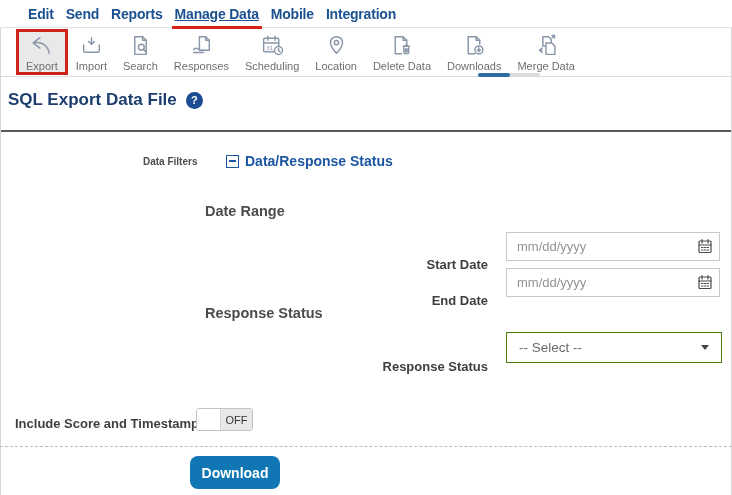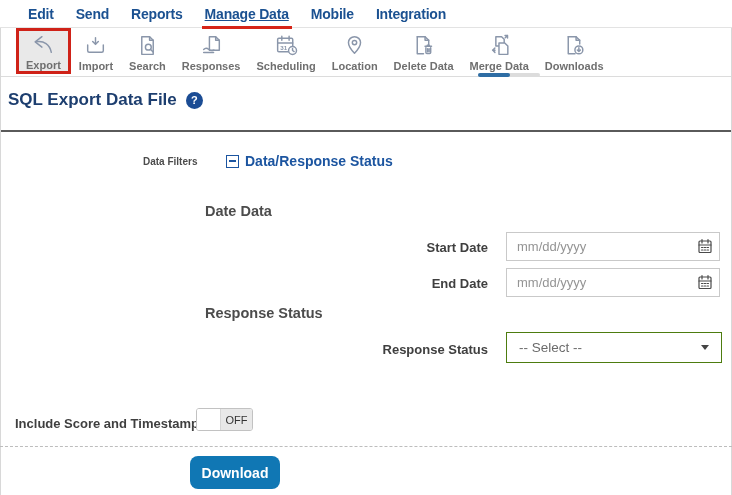--- a/index.html
+++ b/index.html
@@ -1,26 +1,26 @@
 <!DOCTYPE html>
 <html><head>
 <meta charset="utf-8">
 <style>
   * { box-sizing: border-box; }
   body { margin:0; background:#fff; font-family:"Liberation Sans", sans-serif; }
   .page { position:relative; width:732px; height:495px; background:#fff; overflow:hidden; }
 
   
-  .menubar { height:28px; border-bottom:1px solid #e3e3e3; display:flex; align-items:center; gap:22px; padding-left:28px; }
+  .menubar { height:28px; border-bottom:1px solid #e3e3e3; display:flex; align-items:center; gap:12px; padding-left:28px; }
   .menu-item { position:relative; color:#1b5191; font-size:14px; font-weight:700; letter-spacing:-0.2px; cursor:pointer; }
   .menu-item .mlabel.active { text-decoration:underline; }
   .red-underline { position:absolute; left:-3px; right:-3px; bottom:-7px; height:3px; background:#d62418; }
 
   
-  .toolbar { height:49px; border-bottom:1px solid #dcdcdc; display:flex; padding-left:16px;font-weight:bold; }
+  .toolbar { height:49px; border-bottom:1px solid #dcdcdc; display:flex; align-items:center; padding-left:16px; }
   .tool { display:flex; flex-direction:column; align-items:center; justify-content:center; padding:2px 8px; cursor:pointer; }
   .tool svg { width:25px; height:25px; stroke:#8a96aa; fill:none; stroke-width:1.4; stroke-linecap:round; stroke-linejoin:round; }
   .tool svg text { fill:#8a96aa; stroke:none; font-size:6px; font-family:"Liberation Sans",sans-serif; }
   .tool .tlabel { font-size:11px; color:#6f6f6f; margin-top:2px; white-space:nowrap; }
   .tool.selected { background:#e9e9e9; border:3px solid #cf2218; height:46px; padding:0 7px; }
   .mini-scroll { position:absolute; left:478px; top:73px; width:62px; height:4px; background:#dcdcdc; border-radius:2px; }
   .mini-thumb { width:32px; height:4px; background:#2e6da4; border-radius:2px; cursor:pointer; }
 
   
   .heading { display:flex; align-items:center; gap:9px; padding:13px 0 0 8px; }
@@ -33,21 +33,21 @@
 
   
   .abs { position:absolute; }
   .lbl-filters { left:143px; top:156px; font-size:10px; font-weight:700; color:#4c4c4c; }
   .collapse-link { left:226px; top:153px; display:flex; align-items:center; gap:6px; color:#1c55a0; font-weight:700; font-size:14px; cursor:pointer; }
   .collapse-box { width:13px; height:13px; border:1px solid #1c55a0; background:#fff; display:flex; align-items:center; justify-content:center; }
   .collapse-box::after { content:""; width:7px; height:2px; background:#1c55a0; }
   .section-h { font-size:14.5px; font-weight:700; color:#4c4c4c; }
   .h-daterange { left:205px; top:203px; }
   .h-respstatus { left:205px; top:305px; }
-  .field-lbl { width:122px; text-align:right; font-size:13px; font-weight:700; color:#3f3f3f; }
+  .field-lbl { width:122px; text-align:right; font-size:13px; font-weight:700; color:#3f3f3f;margin-top:17px; }
   .lbl-start { left:366px; top:240px; }
   .lbl-end   { left:366px; top:276px; }
   .lbl-resp  { left:366px; top:342px; }
   .input-wrap { left:506px; width:214px; height:29px; }
   .iw-start { top:232px; } .iw-end { top:268px; }
   .input-wrap input { width:100%; height:100%; border:1px solid #c9c9c9; padding:0 30px 0 10px; font-size:13px; color:#444; font-family:"Liberation Sans",sans-serif; outline:none; }
   .input-wrap input::placeholder { color:#949494; opacity:1; }
   .cal { position:absolute; right:7px; top:6px; width:16px; height:16px; stroke:#4a4a4a; fill:none; stroke-width:1.2; stroke-linecap:round; cursor:pointer; }
   .select { left:506px; top:332px; width:216px; height:31px; border:1px solid #4d7c0f; background:#fff; display:flex; align-items:center; justify-content:space-between; padding:0 12px; font-size:13.5px; color:#6b6b6b; cursor:pointer; }
   .caret { width:0; height:0; border-left:4px solid transparent; border-right:4px solid transparent; border-top:5px solid #444; }
@@ -133,37 +133,37 @@
           <path d="M6 3.5V20h6"></path>
           <path d="M13.5 12.8h6.2"></path>
           <path d="M15.6 12.8v-1h2v1"></path>
           <path d="M14.3 14.2v4.4a1 1 0 0 0 1 1h2.6a1 1 0 0 0 1-1v-4.4"></path>
           <path d="M15.9 15.2v2.8M17.4 15.2v2.8"></path>
         </svg>
       <span class="tlabel">Delete Data</span>
     </div>
     <div class="tool">
       <svg viewBox="0 0 24 24">
-          <path d="M8.5 3.5h5.5l2.5 2.5v6.5H8.5z" fill="#fff"></path>
-          <path d="M11.5 9.5H17l3 3v8h-8.5v-11z" fill="#fff"></path>
-          <path d="M17.5 4.5l2.2-2.2M19.7 4.7v-2.4h-2.4"></path>
-          <path d="M6.3 16.5H4.1M4 16.4l2.2 2.2M4 16.6l2.2-2.2" transform="translate(1.4 0)"></path>
-        </svg>
-      <span class="tlabel">Merge Data</span>
-    </div>
-    <div class="tool">
-      <svg viewBox="0 0 24 24">
           <path d="M6 3.5h7.5L17 7v3.5"></path>
           <path d="M13.5 3.5V7H17"></path>
           <path d="M6 3.5V20h6.5"></path>
           <circle cx="16.2" cy="16.2" r="3.8" fill="#fff"></circle>
           <path d="M16.2 14.2v3.2M14.7 16.3l1.5 1.5 1.5-1.5"></path>
         </svg>
       <span class="tlabel">Downloads</span>
     </div>
+    <div class="tool">
+      <svg viewBox="0 0 24 24">
+          <path d="M8.5 3.5h5.5l2.5 2.5v6.5H8.5z" fill="#fff"></path>
+          <path d="M11.5 9.5H17l3 3v8h-8.5v-11z" fill="#fff"></path>
+          <path d="M17.5 4.5l2.2-2.2M19.7 4.7v-2.4h-2.4"></path>
+          <path d="M6.3 16.5H4.1M4 16.4l2.2 2.2M4 16.6l2.2-2.2" transform="translate(1.4 0)"></path>
+        </svg>
+      <span class="tlabel">Merge Data</span>
+    </div>
   </div>
 
   <div class="mini-scroll">
     <div class="mini-thumb"></div>
   </div>
 
   <div class="heading">
     <h1>SQL Export Data File</h1>
     <div class="help">?</div>
   </div>
@@ -172,21 +172,21 @@
   <div class="edge l"></div>
   <div class="edge r"></div>
 
   <div class="abs lbl-filters">Data Filters</div>
 
   <div class="abs collapse-link">
     <span class="collapse-box"></span>
     <span>Data/Response Status</span>
   </div>
 
-  <div class="abs section-h h-daterange">Date Data</div>
+  <div class="abs section-h h-daterange">Date Range</div>
 
   <div class="abs field-lbl lbl-start">Start Date</div>
   <div class="abs input-wrap iw-start">
     <input type="text" placeholder="mm/dd/yyyy" style="">
     <svg class="cal" viewBox="0 0 16 16">
         <rect x="2" y="3" width="12" height="11.5" rx="1"></rect>
         <path d="M5 1.5V5M11 1.5V5M2 7h12"></path>
         <path d="M4.5 9.5h1.4M7.3 9.5h1.4M10.1 9.5h1.4M4.5 12h1.4M7.3 12h1.4M10.1 12h1.4"></path>
       </svg>
   </div>

